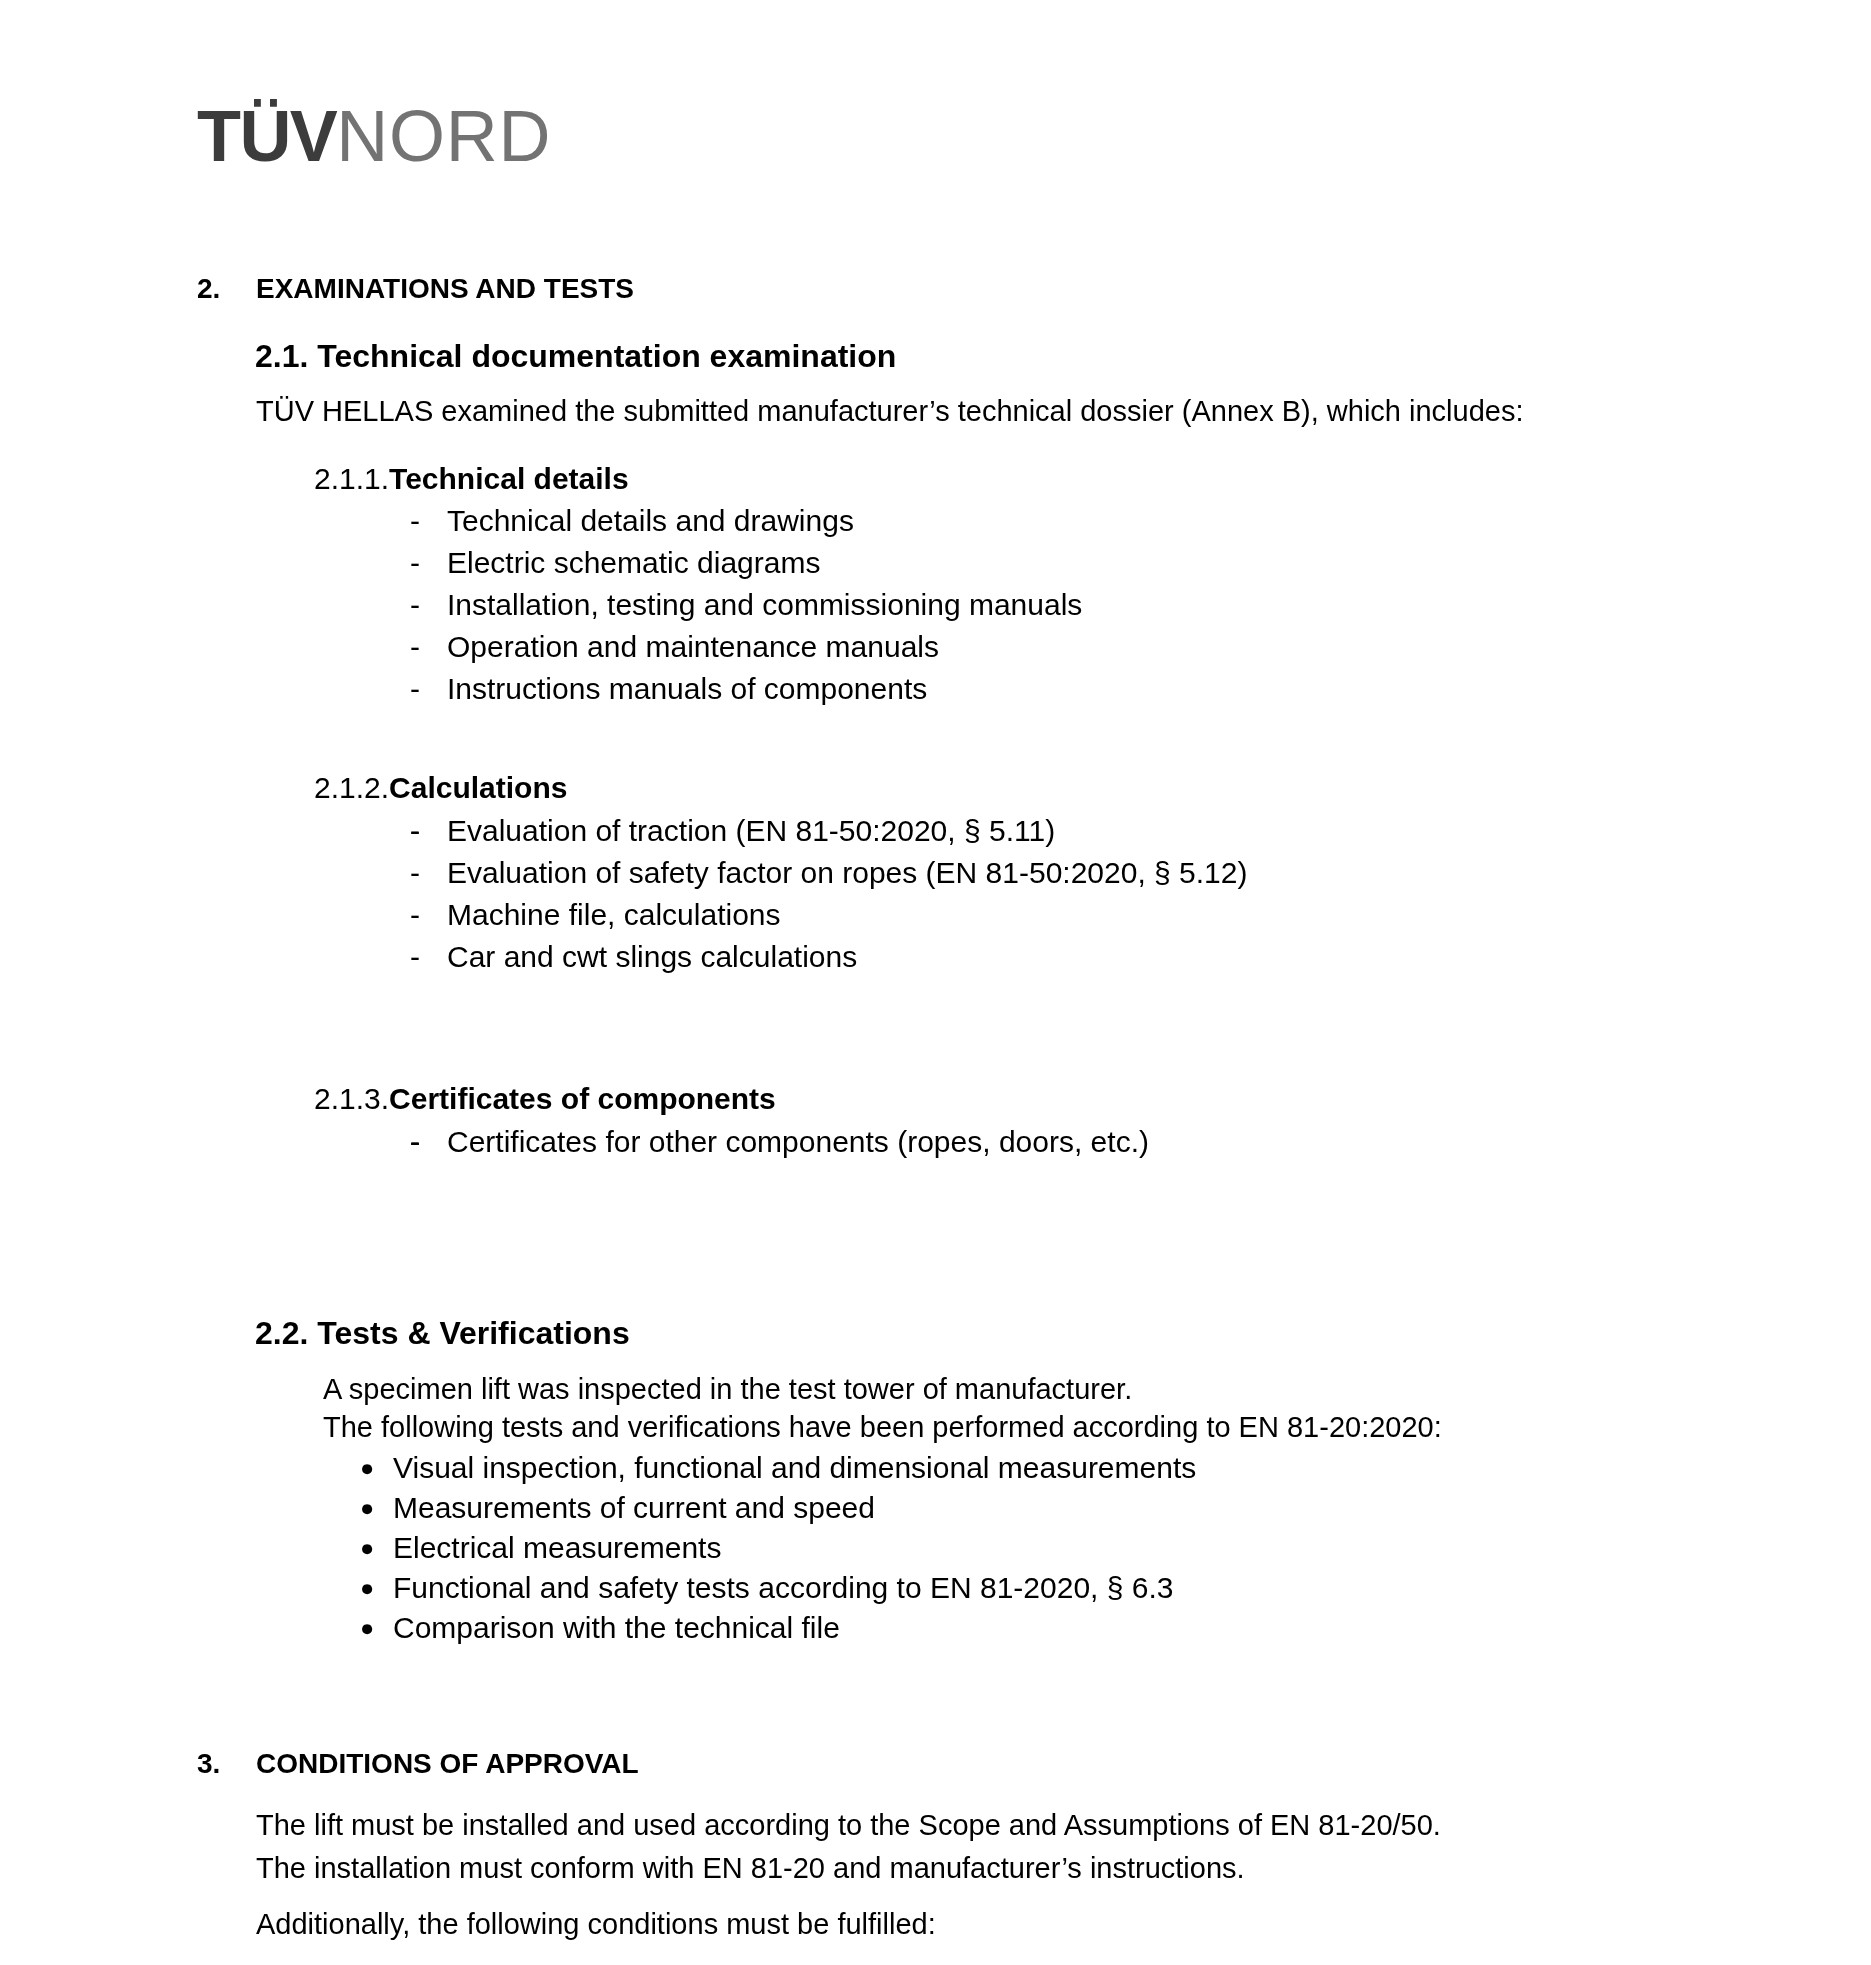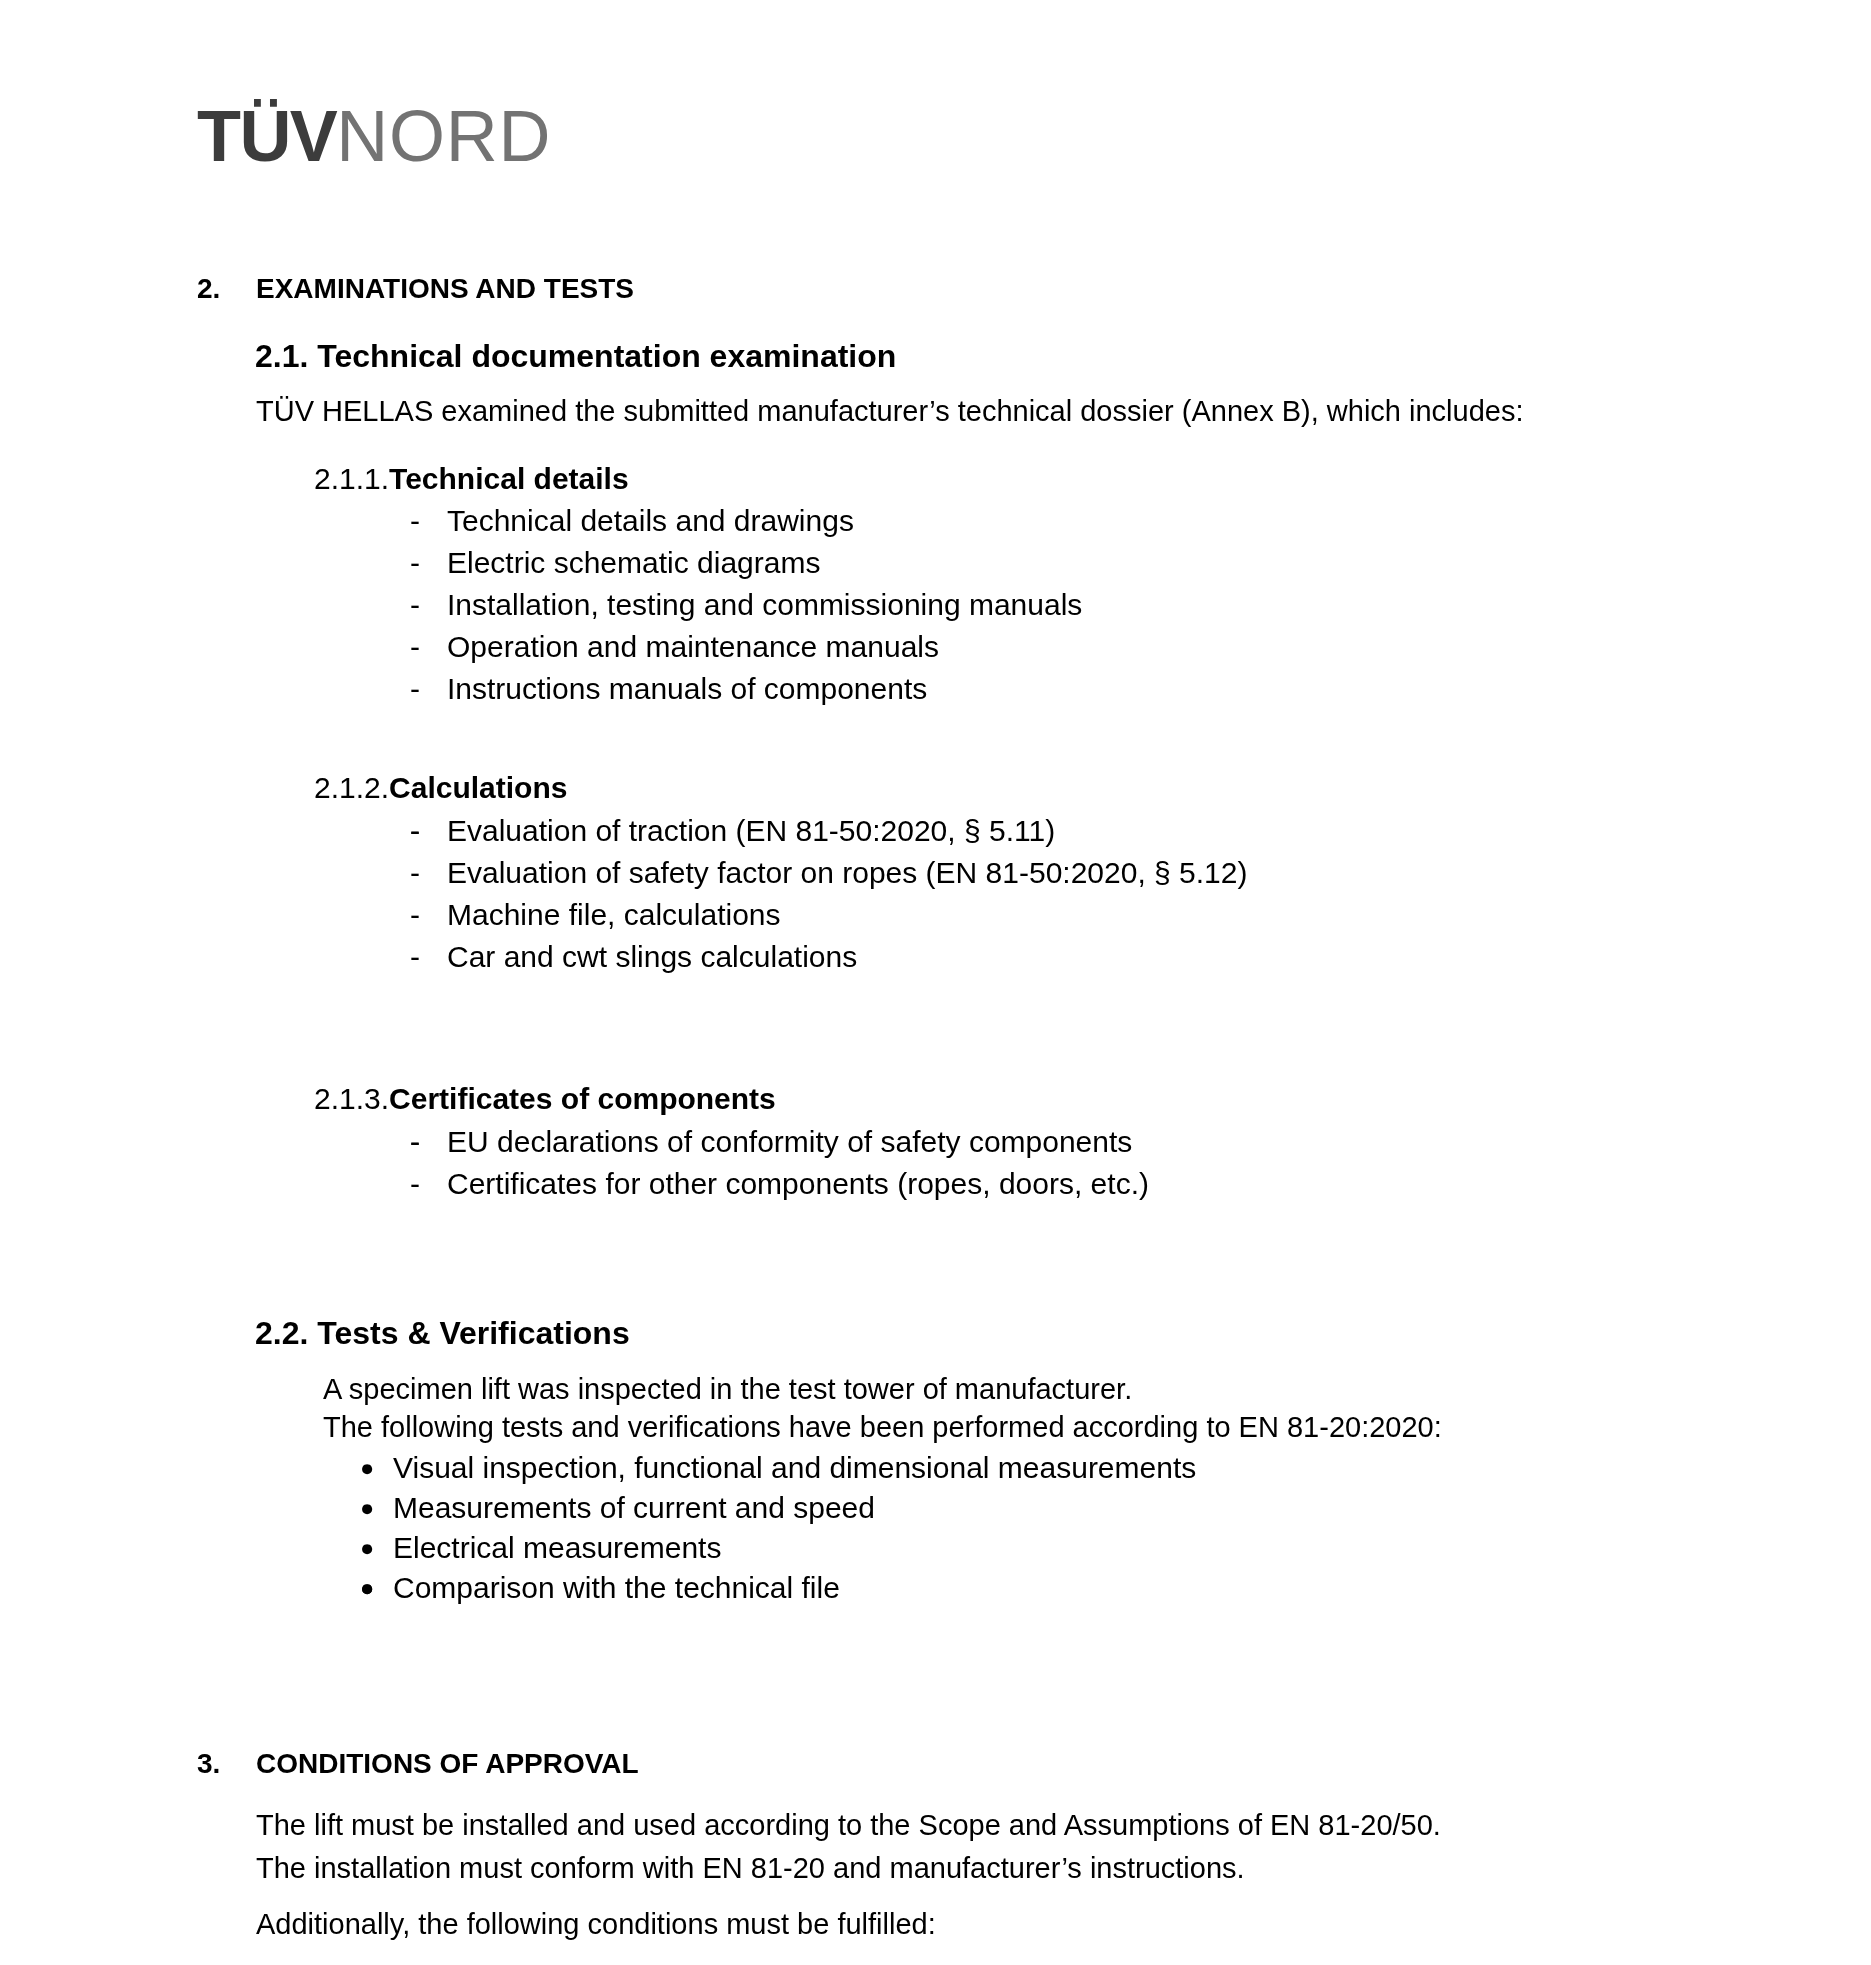--- a/index.html
+++ b/index.html
@@ -60,32 +60,32 @@
   <li><span class="mark">-</span><span>Evaluation of safety factor on ropes (EN 81-50:2020, § 5.12)</span></li>
   <li><span class="mark">-</span><span>Machine file, calculations</span></li>
   <li><span class="mark">-</span><span>Car and cwt slings calculations</span></li>
 </ul>
 
 <div class="abs h3" style="left:314px; top:1084px;">
   <span>2.1.3.</span><b>Certificates of components</b>
 </div>
 <ul class="abs dash-list" style="left:447px; top:1121px;">
   <li><span class="mark">-</span></li>
-  <li><span class="mark">-</span><span>EU declarations of conformity of safety components</span></li>
+  <li><span class="mark">-</span></li>
   <li><span class="mark">-</span><span>Certificates for other components (ropes, doors, etc.)</span></li>
 </ul>
 
 <div class="abs h2" style="left:255px; top:1317px;">2.2. Tests &amp; Verifications</div>
 <div class="abs p" style="left:323px; top:1375px;">A specimen lift was inspected in the test tower of manufacturer.</div>
 <div class="abs p" style="left:323px; top:1413px;">The following tests and verifications have been performed according to EN 81-20:2020:</div>
 <ul class="abs bullet-list" style="left:393px; top:1448px;">
   <li><span class="mark">●</span><span>Visual inspection, functional and dimensional measurements</span></li>
   <li><span class="mark">●</span><span>Measurements of current and speed</span></li>
   <li><span class="mark">●</span><span>Electrical measurements</span></li>
-  <li><span class="mark">●</span></li>
+  <li><span class="mark">●</span><span>Functional and safety tests according to EN 81-2020, § 6.3</span></li>
   <li><span class="mark">●</span><span>Comparison with the technical file</span></li>
 </ul>
 
 <div class="abs h1" style="left:197px; top:1750px;">
   <span class="num">3.</span><span>CONDITIONS OF APPROVAL</span>
 </div>
 <div class="abs p" style="left:256px; top:1811px;">The lift must be installed and used according to the Scope and Assumptions of EN 81-20/50.</div>
 <div class="abs p" style="left:256px; top:1854px;">The installation must conform with EN 81-20 and manufacturer’s instructions.</div>
 <div class="abs p" style="left:256px; top:1910px;">Additionally, the following conditions must be fulfilled:</div>
 

